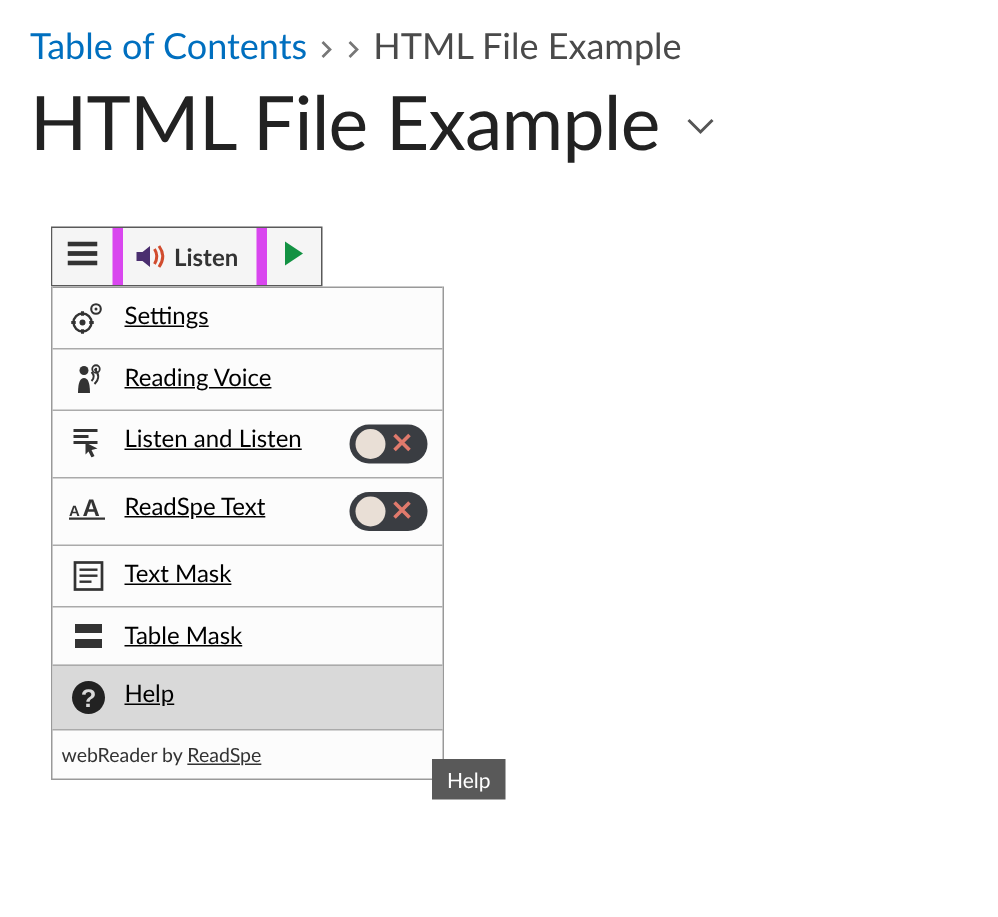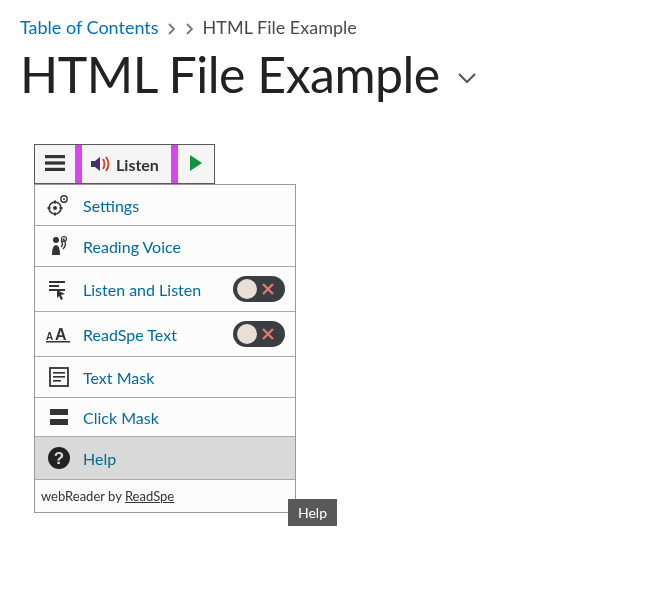--- a/index.html
+++ b/index.html
@@ -8,21 +8,21 @@
     padding: 16px 20px;
     font-family: "Segoe UI", Lato, Arial, sans-serif;
     background: #fff;
     color: #222;
     width: 665px;
   }
   .breadcrumb {
     display: flex;
     align-items: center;
     gap: 8px;
-    font-size: 18px;
+    font-size: 24px;
     margin-bottom: 6px;
   }
   .crumb-link { color: #006fbf; cursor: pointer; }
   .crumb-sep { color: #777; font-size: 18px; position: relative; top: 1px; }
   .crumb-current { color: #4a4a4a; }
   .title-row { display: flex; align-items: center; gap: 16px; }
   h1 { font-size: 50px; font-weight: 400; margin: 0 0 40px 0; color: #222; letter-spacing: -0.5px; }
   .title-chevron { color: #555; margin-top: -32px; }
 
   .rs-wrapper { margin-left: 14px; }
@@ -47,27 +47,28 @@
 
   .rs-menu {
     width: 262px;
     border: 1px solid #999;
     border-top: none;
     margin-top: 0;
     background: #fcfcfc;
   }
   .rs-item {
     display: flex;
-    align-items: center;
+    align-items: flex-start;
     gap: 10px;
     padding: 9px 10px;
     border-top: 1px solid #aaa;
     font-size: 16px;
-    color: #0369a1;
+    color: #000000;
     cursor: pointer;
+    text-decoration: underline;
   }
   .rs-item:first-child { border-top: 1px solid #999; }
   .rs-item .icon-slot { width: 28px; display: inline-flex; justify-content: center; }
   .rs-item.flex-between { justify-content: flex-start; }
   .rs-item .label-flex { flex: 1; }
   .rs-item.help-highlight { background: #d9d9d9; }
 
   .toggle {
     width: 52px; height: 26px; border-radius: 14px;
     background: #3a3d42; position: relative; display: inline-flex;
@@ -241,21 +242,21 @@
       <span>Text Mask</span>
     </div>
 
     <div class="rs-item">
       <span class="icon-slot">
         <svg width="22" height="20" viewBox="0 0 22 20">
           <rect x="2" y="2" width="18" height="6" fill="#333"></rect>
           <rect x="2" y="12" width="18" height="6" fill="#333"></rect>
         </svg>
       </span>
-      <span>Click Mask</span>
+      <span>Table Mask</span>
     </div>
 
     <div class="rs-item help-highlight">
       <span class="icon-slot">
         <svg width="24" height="24" viewBox="0 0 24 24">
           <circle cx="12" cy="12" r="11" fill="#222"></circle>
           <text x="12" y="18" text-anchor="middle" font-size="17" font-family="Arial" font-weight="bold" fill="#d9d9d9">?</text>
         </svg>
       </span>
       <span>Help</span>

